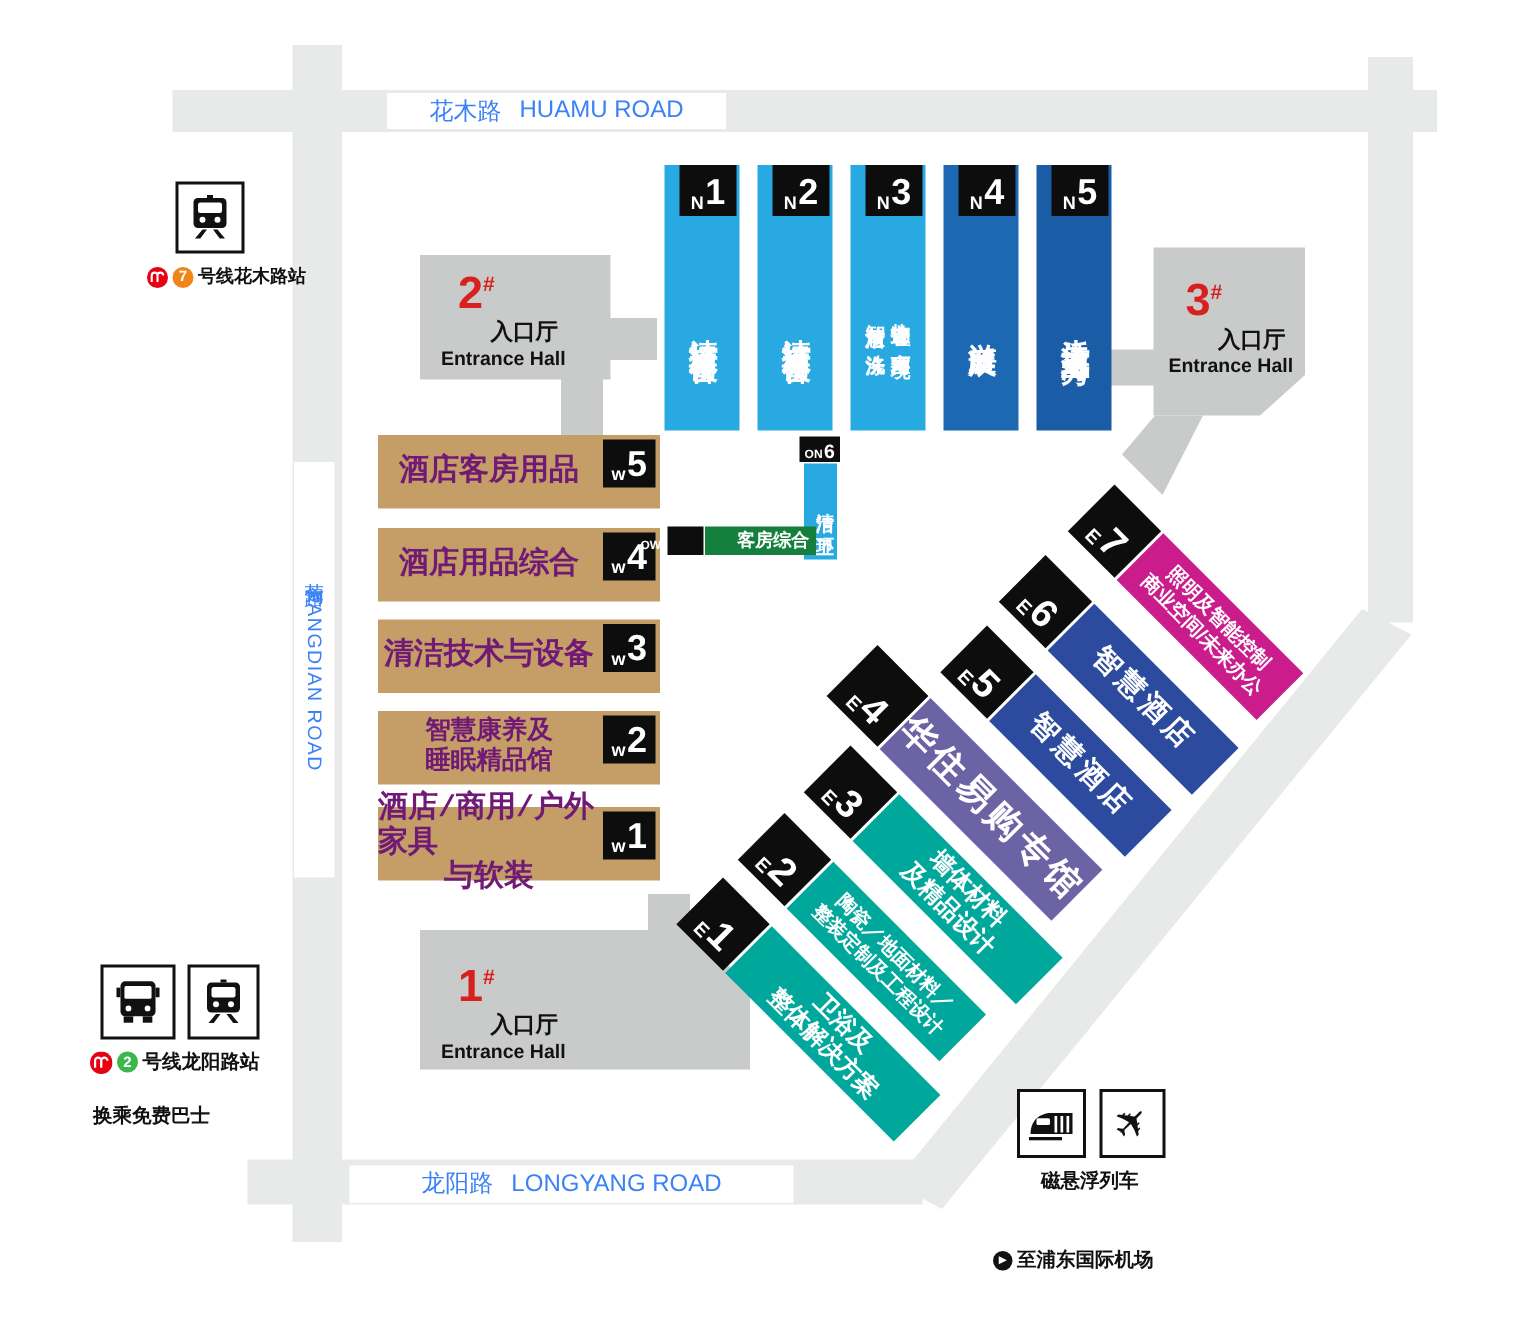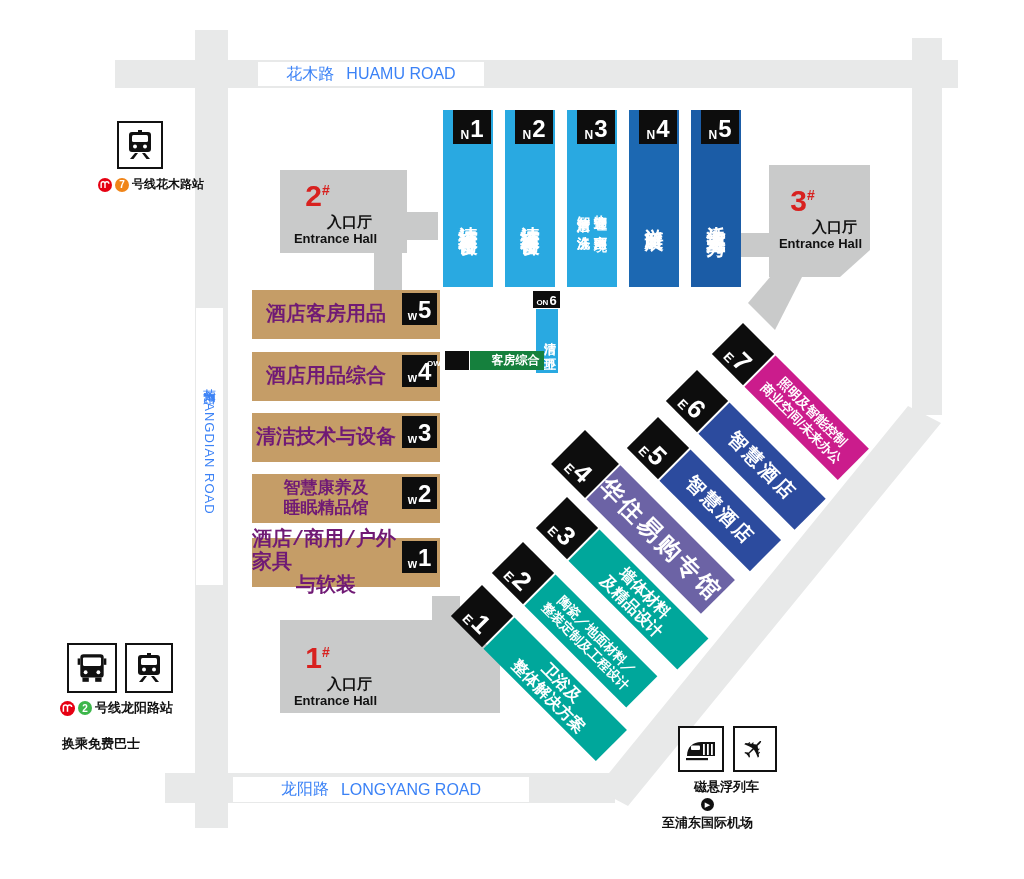--- a/index.html
+++ b/index.html
@@ -359,18 +359,18 @@
       <rect x="19" y="10" width="1.8" height="11" fill="#fff"></rect>
       <rect x="23" y="10" width="1.8" height="11" fill="#fff"></rect>
       <rect x="27" y="10" width="1.8" height="11" fill="#fff"></rect>
       <rect x="2" y="24" width="22" height="2.2" fill="#111"></rect>
     </svg>
   </div>
   <div class="tbox" style="left:733px;top:726px;width:44px;height:46px;">
     <span class="plane">✈</span>
   </div>
   <div class="station-line" style="left:694px;top:778px;font-size:13px;">磁悬浮列车</div>
-  <div class="station-line" style="left:662px;top:798px;font-size:13px;flex-direction:column;">
+  <div class="station-line" style="left:662px;top:831px;font-size:13px;">
     <span class="play">▶</span>
     <span>至浦东国际机场</span>
   </div>
 
 </div>
 
 </body></html>

